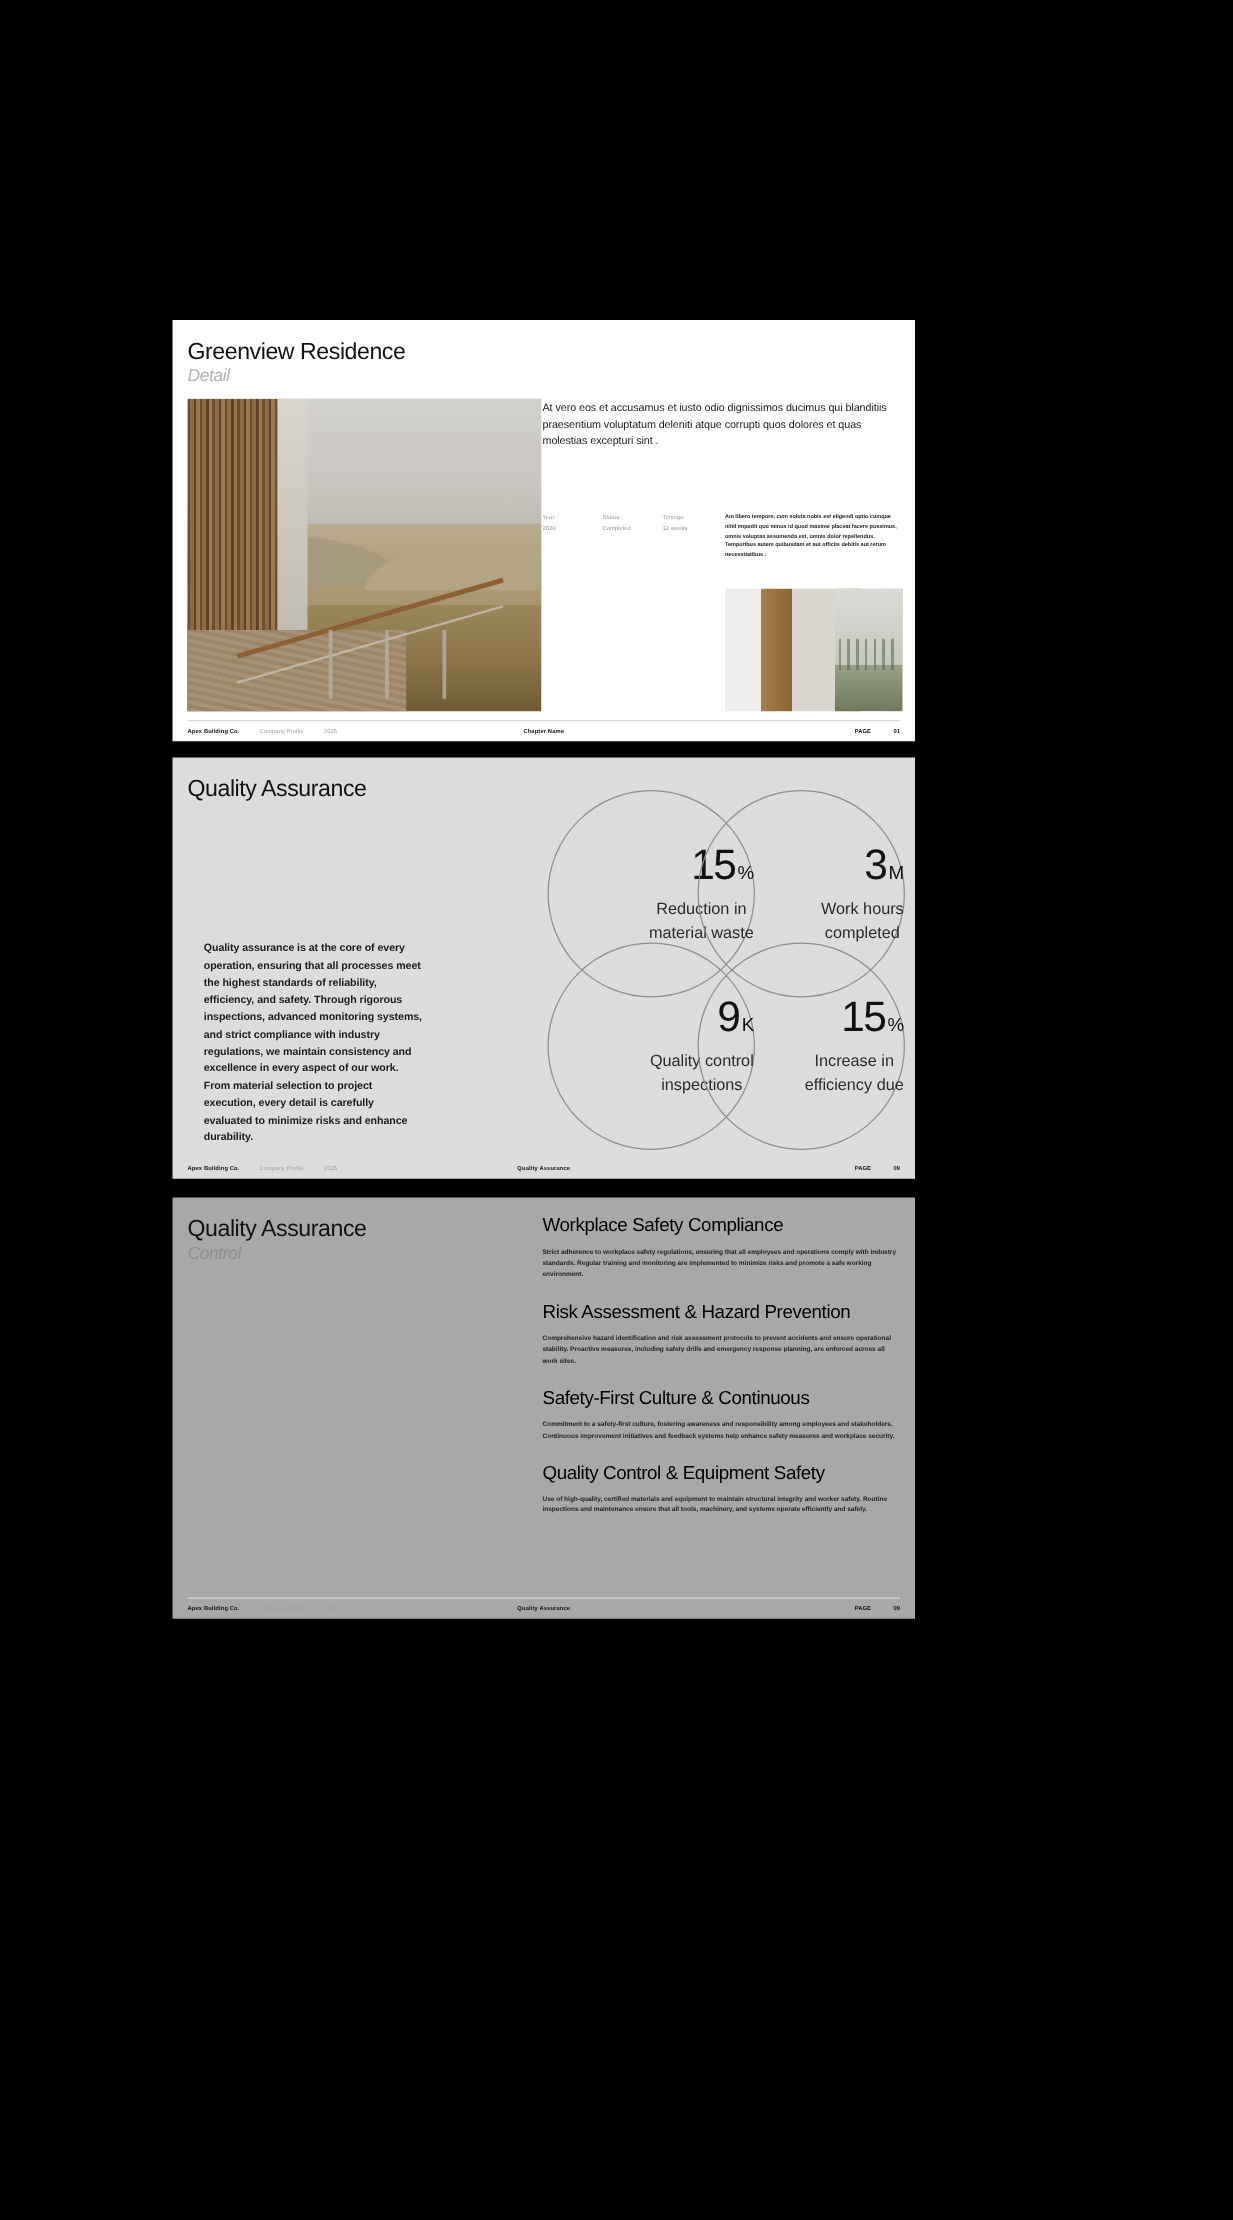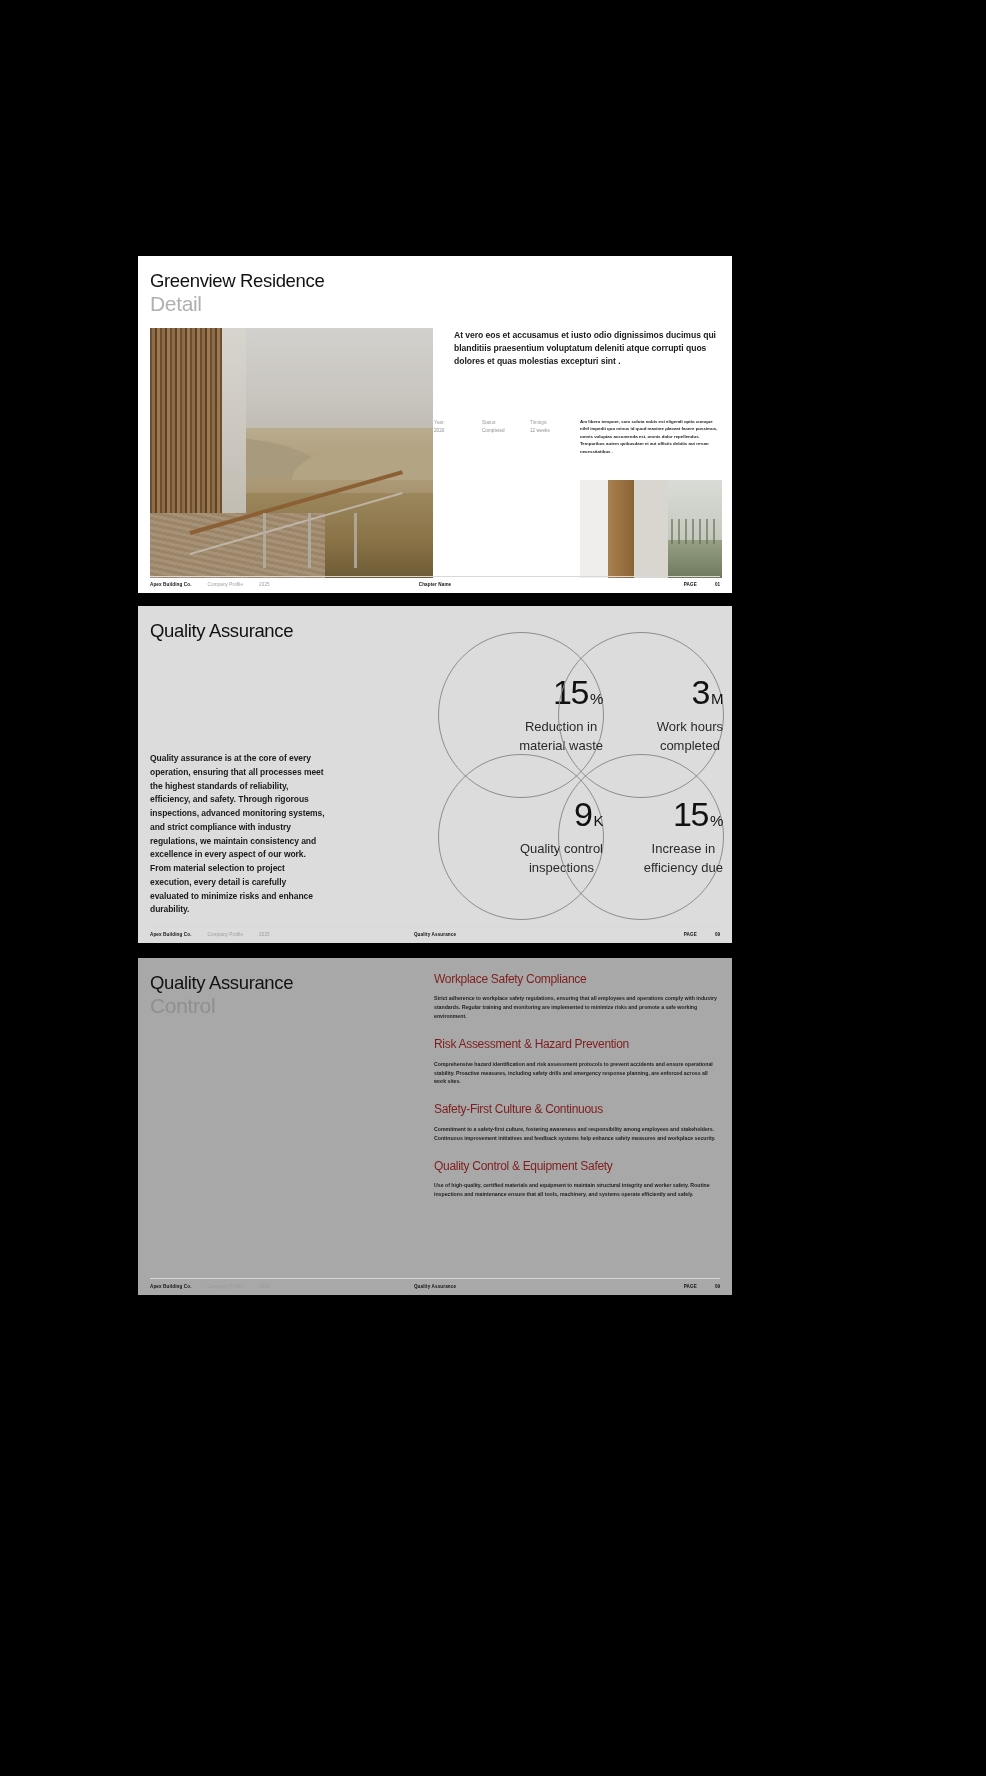--- a/index.html
+++ b/index.html
@@ -14,22 +14,22 @@
   .slide { position: absolute; left: 138px; width: 594px; }
 
   
   #slide1 { top: 256px; height: 337px; background: #ffffff; }
   .s1-head { padding: 14px 20px 0 12px; }
   .title-main {
     font-size: 18.5px; font-weight: 400; color: #121212;
     letter-spacing: -0.35px; line-height: 1.18;
   }
   .title-sub {
-    font-size: 21px; font-weight: 400; color: #b0b0b0;
-    letter-spacing: -0.35px; line-height: 1.18;
+    font-size: 14px; font-weight: 400; color: #b0b0b0;
+    letter-spacing: -0.35px; line-height: 1.18; font-style: italic;
   }
   .s1-body { position: relative; margin-top: 11px; height: 250px; }
   .s1-photo {
     position: absolute; left: 12px; top: 0; width: 283px; height: 250px;
     overflow: hidden;
     background: linear-gradient(180deg,#c9c7c2 0%,#bdb9b1 38%,#b09c83 60%,#8a7557 100%);
   }
   .ph-sky {
     position: absolute; left: 0; top: 0; width: 100%; height: 47%;
     background: linear-gradient(180deg,#d3d1cd 0%,#c8c5bf 60%,#bdb8ae 100%);
@@ -76,22 +76,22 @@
     position: absolute; bottom: 4%; width: 3px; height: 22%;
     background: rgba(178,174,165,.85);
   }
   .ph-wall {
     position: absolute; left: 62px; top: 0; width: 34px; height: 74%;
     background: linear-gradient(180deg,#d8d5cf,#c2bdb3);
   }
 
   .s1-right { position: absolute; left: 296px; top: 0; right: 10px; }
   .s1-lead {
-    font-size: 8.6px; line-height: 1.52; color: #1b1b1b; font-weight: 700;
-    letter-spacing: -0.05px; padding-top: 1px; padding-left: 20px;
+    font-size: 8.6px; line-height: 1.52; color: #1b1b1b; font-weight: 400;
+    letter-spacing: -0.05px; padding-top: 1px;
   }
   .s1-meta {
     position: absolute; left: 0; top: 91px; width: 146px;
     display: flex;
   }
   .meta-col { width: 48px; }
   .meta-k { font-size: 4.6px; color: #9a9a9a; line-height: 1.9; letter-spacing: .05px; }
   .meta-v { font-size: 4.6px; color: #8e8e8e; line-height: 1.9; letter-spacing: .05px; }
   .s1-note {
     position: absolute; left: 146px; top: 90px; width: 142px;
@@ -129,21 +129,21 @@
     font-size: 4.6px; font-weight: 700; color: #141414; letter-spacing: .12px;
   }
   .ft-right { margin-left: auto; display: flex; align-items: center; }
   .ft-pagelbl { font-size: 4.6px; font-weight: 700; color: #141414; letter-spacing: .12px; }
   .ft-pagenum { font-size: 4.6px; font-weight: 700; color: #141414; margin-left: 18px; }
 
   
   #slide2 { top: 606px; height: 337px; background: #dcdcdc; }
   .s2-head { padding: 14px 12px 0 12px; }
   .s2-left {
-    position: absolute; left: 12px; top: 146px; width: 175px;
+    position: absolute; left: 25px; top: 146px; width: 175px;
     font-size: 8.5px; line-height: 1.62; color: #1b1b1b; font-weight: 600;
     letter-spacing: -0.05px;
   }
   .venn { position: absolute; left: 300px; top: 26px; width: 286px; height: 288px; }
   .circ {
     position: absolute; width: 166px; height: 166px; border-radius: 50%;
     border: 0.8px solid #8d8d8d;
     display: flex; flex-direction: column; align-items: flex-end; justify-content: center;
   }
   .c-tl { left: 0;   top: 0; }
@@ -161,21 +161,21 @@
     margin-top: 9px; font-size: 13px; line-height: 1.42; color: #2a2a2a;
     text-align: center; font-weight: 400;
   }
 
   
   #slide3 { top: 958px; height: 337px; background: #a8a8a8; }
   .s3-head { padding: 14px 12px 0 12px; }
   .s3-right { position: absolute; left: 296px; top: 14px; right: 12px; }
   .sec { margin-bottom: 16px; }
   .sec-h {
-    font-size: 12px; font-weight: 400; color: #7f1d1d; letter-spacing: -0.3px;
+    font-size: 15px; font-weight: 400; color: #000000; letter-spacing: -0.3px;
     line-height: 1.2; margin-bottom: 8px;
   }
   .sec-p { font-size: 5.2px; line-height: 1.72; color: #1f1f1f; font-weight: 600; }
   .s3-head .title-sub { color: #8f8f8f; }
 </style>
 </head>
 <body>
 
 <div class="stage">
 

